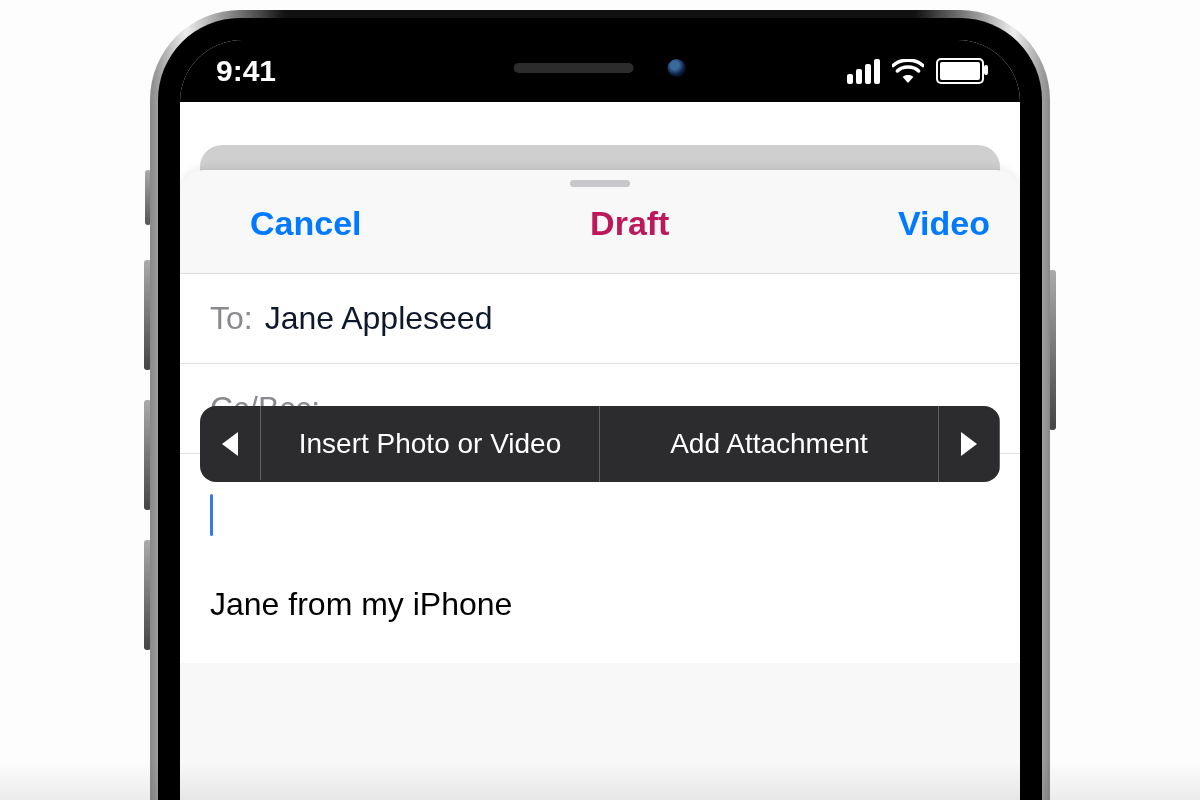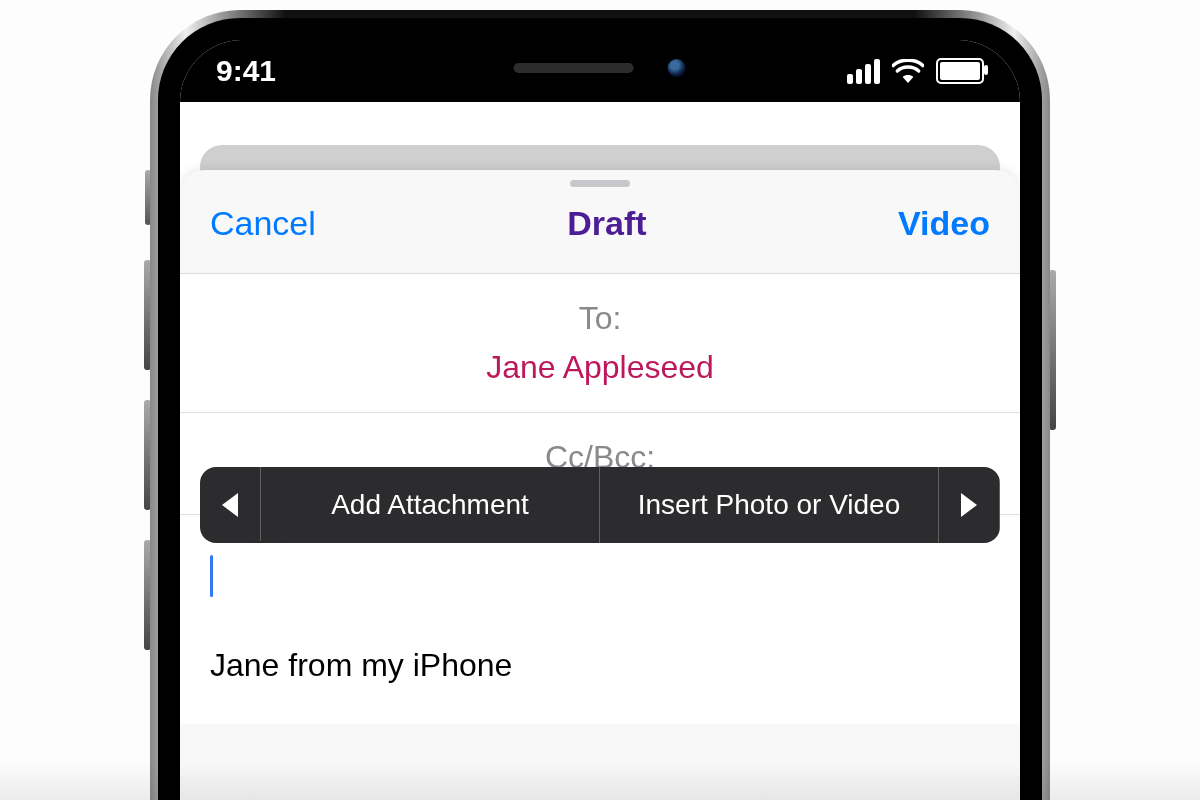--- a/index.html
+++ b/index.html
@@ -125,36 +125,35 @@
     width:60px; height:7px; background:#c7c7cc; border-radius:4px;
   }
   .sheet-header {
     display:flex;
     align-items:center;
     justify-content:space-between;
     padding:34px 30px 30px 30px;
     font-size:34px;
     border-bottom:1px solid #dcdcdc;
   }
-  .cancel-link { color:#007aff; font-weight:400; }
+  .cancel-link { color:#007aff; font-weight:700;margin-left:40px; }
   .send-link   { color:#007aff; font-weight:600; }
-  .title       { color:#4c1d95; font-weight:700; text-align:center;}
+  .title       { color:#be185d; font-weight:700; text-align:center;}
 
   .fields { background:#fff; }
   .field-row {
     display:flex;
     align-items:center;
     padding:26px 30px;
     border-bottom:1px solid #e0e0e0;
     font-size:32px;
     gap:12px;
-    flex-direction:column;
   }
   .field-label { color:#8a8a8e; }
-  .field-value { color:#be185d; }
+  .field-value { color:#0f172a; }
 
   .body-area {
     position: relative;
     background:#fff;
     padding:40px 30px;
     font-size:32px;
     color:#000;
     flex:1;
   }
   .cursor {
@@ -268,22 +267,22 @@
           <span class="field-label">Cc/Bcc:</span>
           <span class="field-value"></span>
         </div>
 
         <div class="body-area">
 
           <div class="context-menu">
             <div class="menu-cell arrow">
               <div class="tri-left"></div>
             </div>
+            <div class="menu-cell menu-fill">Insert Photo or Video</div>
             <div class="menu-cell menu-fill">Add Attachment</div>
-            <div class="menu-cell menu-fill">Insert Photo or Video</div>
             <div class="menu-cell arrow">
               <div class="tri-right"></div>
             </div>
             <div class="menu-caret"></div>
           </div>
 
           <div class="cursor"></div>
 
           <div>Jane from my iPhone</div>
         </div>

